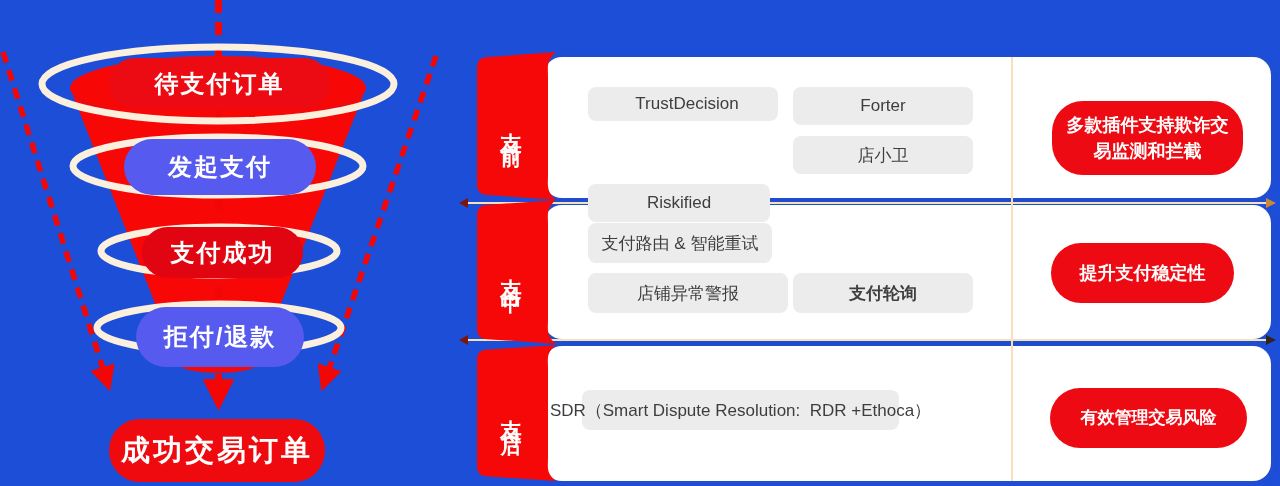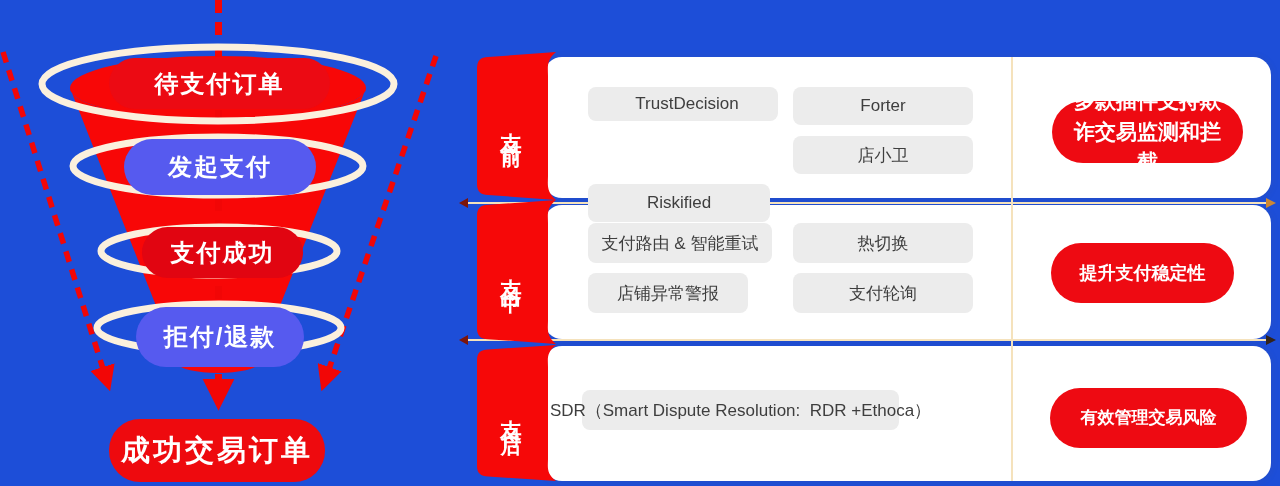--- a/index.html
+++ b/index.html
@@ -99,23 +99,22 @@
     </svg>
     <div class="tab-label">支付后</div>
   </div>
 
   <div class="plugin-pill" style="left:588px;top:87px;width:182px;height:34px;padding-left:8px;">TrustDecision</div>
   <div class="plugin-pill" style="left:793px;top:87px;width:180px;height:38px;">Forter</div>
   <div class="plugin-pill" style="left:588px;top:136px;width:182px;height:38px;margin-top:48px;">Riskified</div>
   <div class="plugin-pill" style="left:793px;top:136px;width:180px;height:38px;">店小卫</div>
 
   <div class="plugin-pill" style="left:588px;top:223px;width:184px;height:40px;">支付路由 &amp; 智能重试</div>
-  <div class="plugin-pill" style="left:793px;top:223px;width:180px;height:40px;">热切换</div>
-  <div class="plugin-pill" style="left:588px;top:273px;width:160px;height:40px;">店铺异常警报</div>
-  <div class="plugin-pill" style="left:793px;top:273px;width:180px;height:40px;">支付轮询</div>
+  <div class="plugin-pill" style="left:588px;top:273px;width:200px;height:40px;">店铺异常警报</div>
+  <div class="plugin-pill" style="left:793px;top:273px;width:180px;height:40px;font-weight:bold;">支付轮询</div>
 
   <div class="plugin-pill" style="left:582px;top:390px;width:317px;height:40px;white-space:pre;">SDR（Smart Dispute Resolution:  RDR +Ethoca）</div>
 
-  <div class="benefit-pill" style="left:1052px;top:101px;width:191px;height:62px;border-radius:31px;font-size:21px;padding:0 12px;box-sizing:border-box;">多款插件支持欺诈交易监测和拦截</div>
+  <div class="benefit-pill" style="left:1052px;top:101px;width:191px;height:74px;border-radius:31px;font-size:18px;padding:0 12px;box-sizing:border-box;">多款插件支持欺诈交易监测和拦截</div>
   <div class="benefit-pill" style="left:1051px;top:243px;width:183px;height:60px;border-radius:30px;font-size:18px;">提升支付稳定性</div>
   <div class="benefit-pill" style="left:1050px;top:388px;width:197px;height:60px;border-radius:30px;font-size:17px;">有效管理交易风险</div>
 
 </div>
 
 </body></html>

